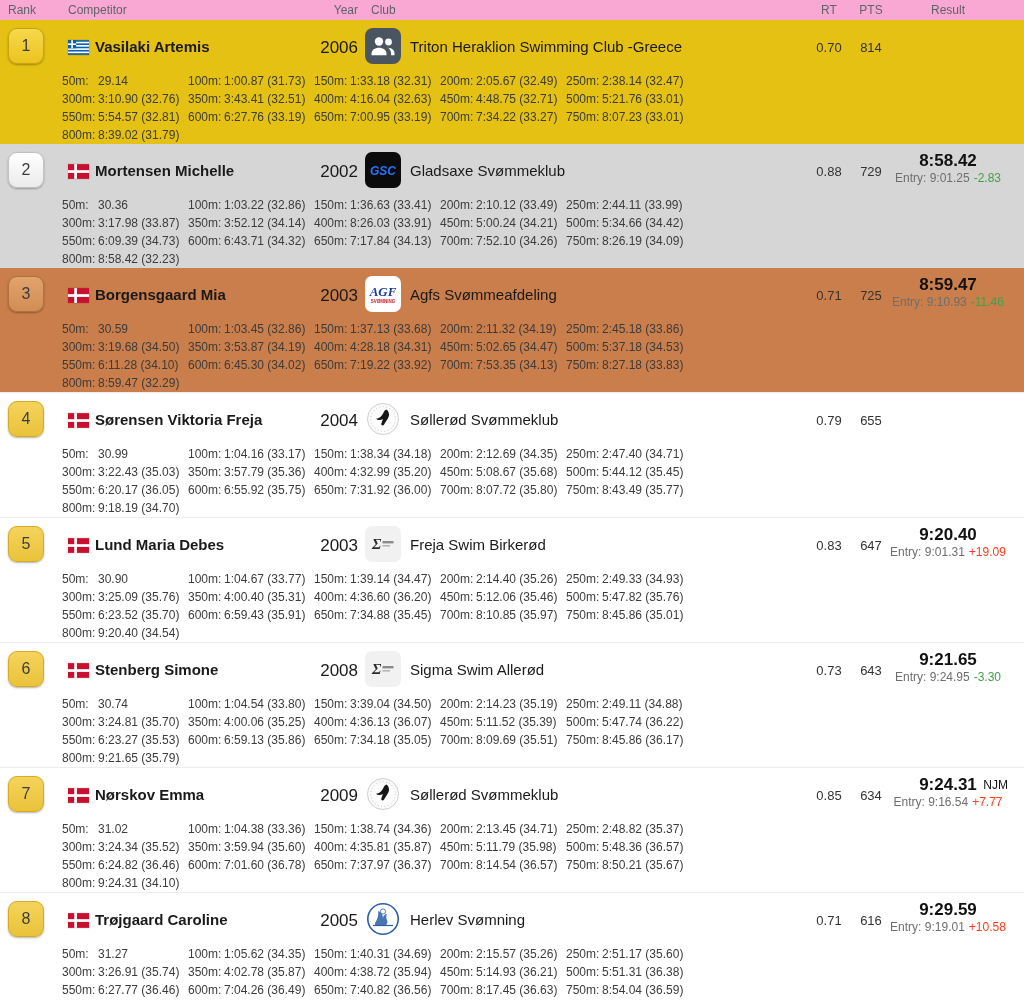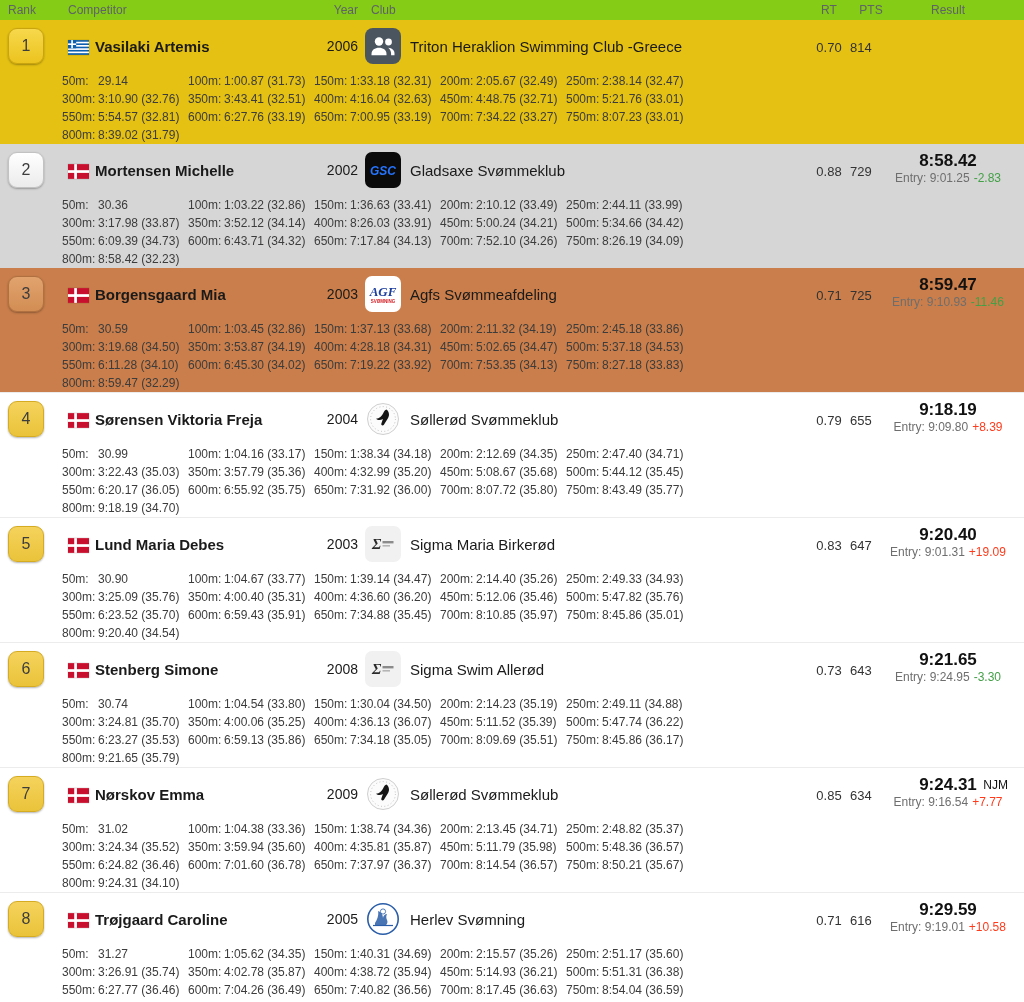--- a/index.html
+++ b/index.html
@@ -1,19 +1,19 @@
 <!DOCTYPE html>
 <html style="--gold-row: #e5c113; --silver-row: #d6d6d6; --bronze-row: #c97e4b; --delta-positive: #ff3b1c; --delta-negative: #43a047;"><head>
 <meta charset="utf-8">
 <style>
   html,body{margin:0;padding:0;background:#fff;}
   body{width:1024px;height:1002px;overflow:hidden;font-family:"Liberation Sans",sans-serif;-webkit-font-smoothing:antialiased;}
   .app{width:1024px;}
   
-  .thead{position:relative;height:20px;background:#84cc16;}
+  .thead{position:relative;height:20px;background:#f9a8d4;}
   .thead span{position:absolute;top:3px;font-size:12px;color:#5f6368;}
   .h-rank{left:8px;} .h-comp{left:68px;}
   .h-year{left:300px;width:58px;text-align:right;}
   .h-club{left:371px;}
   .h-rt{left:806px;width:46px;text-align:center;}
   .h-pts{left:850px;width:42px;text-align:center;}
   .h-res{left:888px;width:120px;text-align:center;}
   
   .row{position:relative;padding:6px 0 0 0;height:118px;}
   .row--plain{background:#fff;border-top:1px solid #ececec;}
@@ -24,25 +24,25 @@
   .main>*{position:absolute;}
   .rank-badge{left:8px;top:2px;width:34px;height:34px;border-radius:9px;display:flex;align-items:center;justify-content:center;
     font-size:16px;color:#3d3d3d;box-shadow:0 1px 2px rgba(0,0,0,.3);}
   .row--gold .rank-badge{background:linear-gradient(#f7d84c,#ecc41f);border:1px solid #c9a40e;}
   .row--silver .rank-badge{background:linear-gradient(#ffffff,#ebebeb);border:1px solid #c2c2c2;}
   .row--bronze .rank-badge{background:linear-gradient(#e2a36e,#d18d53);border:1px solid #b07040;}
   .row--plain .rank-badge{background:linear-gradient(#f5d35c,#eac33a);border:1px solid #d4ab21;}
   .flag{left:68px;top:14px;width:21px;height:15px;line-height:0;}
   .flag svg{box-shadow:0 0 1px rgba(0,0,0,.35);}
   .name{left:95px;top:12px;font-size:15px;font-weight:bold;color:#1a1a1a;white-space:nowrap;}
-  .year{left:300px;top:12px;width:58px;text-align:right;font-size:14px;color:#1a1a1a;}
+  .year{left:300px;top:12px;width:58px;text-align:right;font-size:17px;color:#1a1a1a;}
   .club-icon{left:365px;top:2px;width:36px;height:36px;line-height:0;}
   .club{left:410px;top:12px;font-size:15px;color:#1a1a1a;white-space:nowrap;}
   .rt{left:806px;top:14px;width:46px;text-align:center;font-size:13px;color:#333;}
-  .pts{left:850px;top:14px;width:42px;text-align:left;font-size:13px;color:#333;}
+  .pts{left:850px;top:14px;width:42px;text-align:center;font-size:13px;color:#333;}
   .result{left:888px;top:1px;width:120px;text-align:center;}
   .result-top{position:relative;line-height:20px;}
   .time{font-size:17px;font-weight:bold;color:#111;}
   .record{position:absolute;right:0;top:0;font-size:12px;color:#111;}
   .entry-line{line-height:15px;font-size:12px;white-space:nowrap;}
   .entry{color:#6e6e6e;}
   .delta{margin-left:4px;}
   .delta.positive{color:var(--delta-positive);}
   .delta.negative{color:var(--delta-negative);}
   
@@ -225,29 +225,20 @@
       <span class="name">Sørensen Viktoria Freja</span>
       <span class="year">2004</span>
       <span class="club-icon"><svg width="36" height="36" viewBox="0 0 36 36">
               <circle cx="18" cy="18" r="15.5" fill="#fcfcfc" stroke="#cfcfcf" stroke-width="1"></circle>
               <circle cx="18" cy="18" r="12.4" fill="none" stroke="#9a9a9a" stroke-width=".6" stroke-dasharray="1 2.4"></circle>
               <path d="M21.5 8.5c2.6 2 3.3 5.6 1.6 8.4l-4.2 6.8c-.9 1.4-3 .6-2.6-1l1.6-4.6c-2.4 1.4-5.3 1.3-6.9-.3 3.4-.6 5.9-2.6 7.2-5.6.8-1.8 1.8-3.2 3.3-3.7z" fill="#161616"></path>
             </svg></span>
       <span class="club">Søllerød Svømmeklub</span>
       <span class="rt">0.79</span>
       <span class="pts">655</span>
-      <div class="result">
-        <div class="result-top">
-          <span class="time">9:18.19</span>
-          <span class="record"></span>
-        </div>
-        <div class="entry-line">
-          <span class="entry">Entry: 9:09.80</span><span class="delta positive">+8.39</span>
-        </div>
-      </div>
     </div>
     <div class="splits">
           <div class="split"><span class="sl">50m:</span><span class="sv">30.99</span></div>
           <div class="split"><span class="sl">100m:</span><span class="sv">1:04.16 (33.17)</span></div>
           <div class="split"><span class="sl">150m:</span><span class="sv">1:38.34 (34.18)</span></div>
           <div class="split"><span class="sl">200m:</span><span class="sv">2:12.69 (34.35)</span></div>
           <div class="split"><span class="sl">250m:</span><span class="sv">2:47.40 (34.71)</span></div>
           <div class="split"><span class="sl">300m:</span><span class="sv">3:22.43 (35.03)</span></div>
           <div class="split"><span class="sl">350m:</span><span class="sv">3:57.79 (35.36)</span></div>
           <div class="split"><span class="sl">400m:</span><span class="sv">4:32.99 (35.20)</span></div>
@@ -272,21 +263,21 @@
               <rect y="7.8" width="27" height="3.5" fill="#fff"></rect>
             </svg></span>
       <span class="name">Lund Maria Debes</span>
       <span class="year">2003</span>
       <span class="club-icon"><svg width="36" height="36" viewBox="0 0 36 36">
               <rect width="36" height="36" rx="7" fill="#f1f1f1"></rect>
               <text x="7" y="23" font-family="Liberation Serif,serif" font-size="15" font-weight="bold" font-style="italic" fill="#2b2b2b">Σ</text>
               <rect x="17.5" y="15" width="11" height="2.4" fill="#8b8b8b"></rect>
               <rect x="17.5" y="19" width="7.5" height="1.6" fill="#b5b5b5"></rect>
             </svg></span>
-      <span class="club">Sigma Maria Birkerød</span>
+      <span class="club">Freja Swim Birkerød</span>
       <span class="rt">0.83</span>
       <span class="pts">647</span>
       <div class="result">
         <div class="result-top">
           <span class="time">9:20.40</span>
           <span class="record"></span>
         </div>
         <div class="entry-line">
           <span class="entry">Entry: 9:01.31</span><span class="delta positive">+19.09</span>
         </div>
@@ -338,21 +329,21 @@
           <span class="record"></span>
         </div>
         <div class="entry-line">
           <span class="entry">Entry: 9:24.95</span><span class="delta negative">-3.30</span>
         </div>
       </div>
     </div>
     <div class="splits">
           <div class="split"><span class="sl">50m:</span><span class="sv">30.74</span></div>
           <div class="split"><span class="sl">100m:</span><span class="sv">1:04.54 (33.80)</span></div>
-          <div class="split"><span class="sl">150m:</span><span class="sv">1:30.04 (34.50)</span></div>
+          <div class="split"><span class="sl">150m:</span><span class="sv">3:39.04 (34.50)</span></div>
           <div class="split"><span class="sl">200m:</span><span class="sv">2:14.23 (35.19)</span></div>
           <div class="split"><span class="sl">250m:</span><span class="sv">2:49.11 (34.88)</span></div>
           <div class="split"><span class="sl">300m:</span><span class="sv">3:24.81 (35.70)</span></div>
           <div class="split"><span class="sl">350m:</span><span class="sv">4:00.06 (35.25)</span></div>
           <div class="split"><span class="sl">400m:</span><span class="sv">4:36.13 (36.07)</span></div>
           <div class="split"><span class="sl">450m:</span><span class="sv">5:11.52 (35.39)</span></div>
           <div class="split"><span class="sl">500m:</span><span class="sv">5:47.74 (36.22)</span></div>
           <div class="split"><span class="sl">550m:</span><span class="sv">6:23.27 (35.53)</span></div>
           <div class="split"><span class="sl">600m:</span><span class="sv">6:59.13 (35.86)</span></div>
           <div class="split"><span class="sl">650m:</span><span class="sv">7:34.18 (35.05)</span></div>

